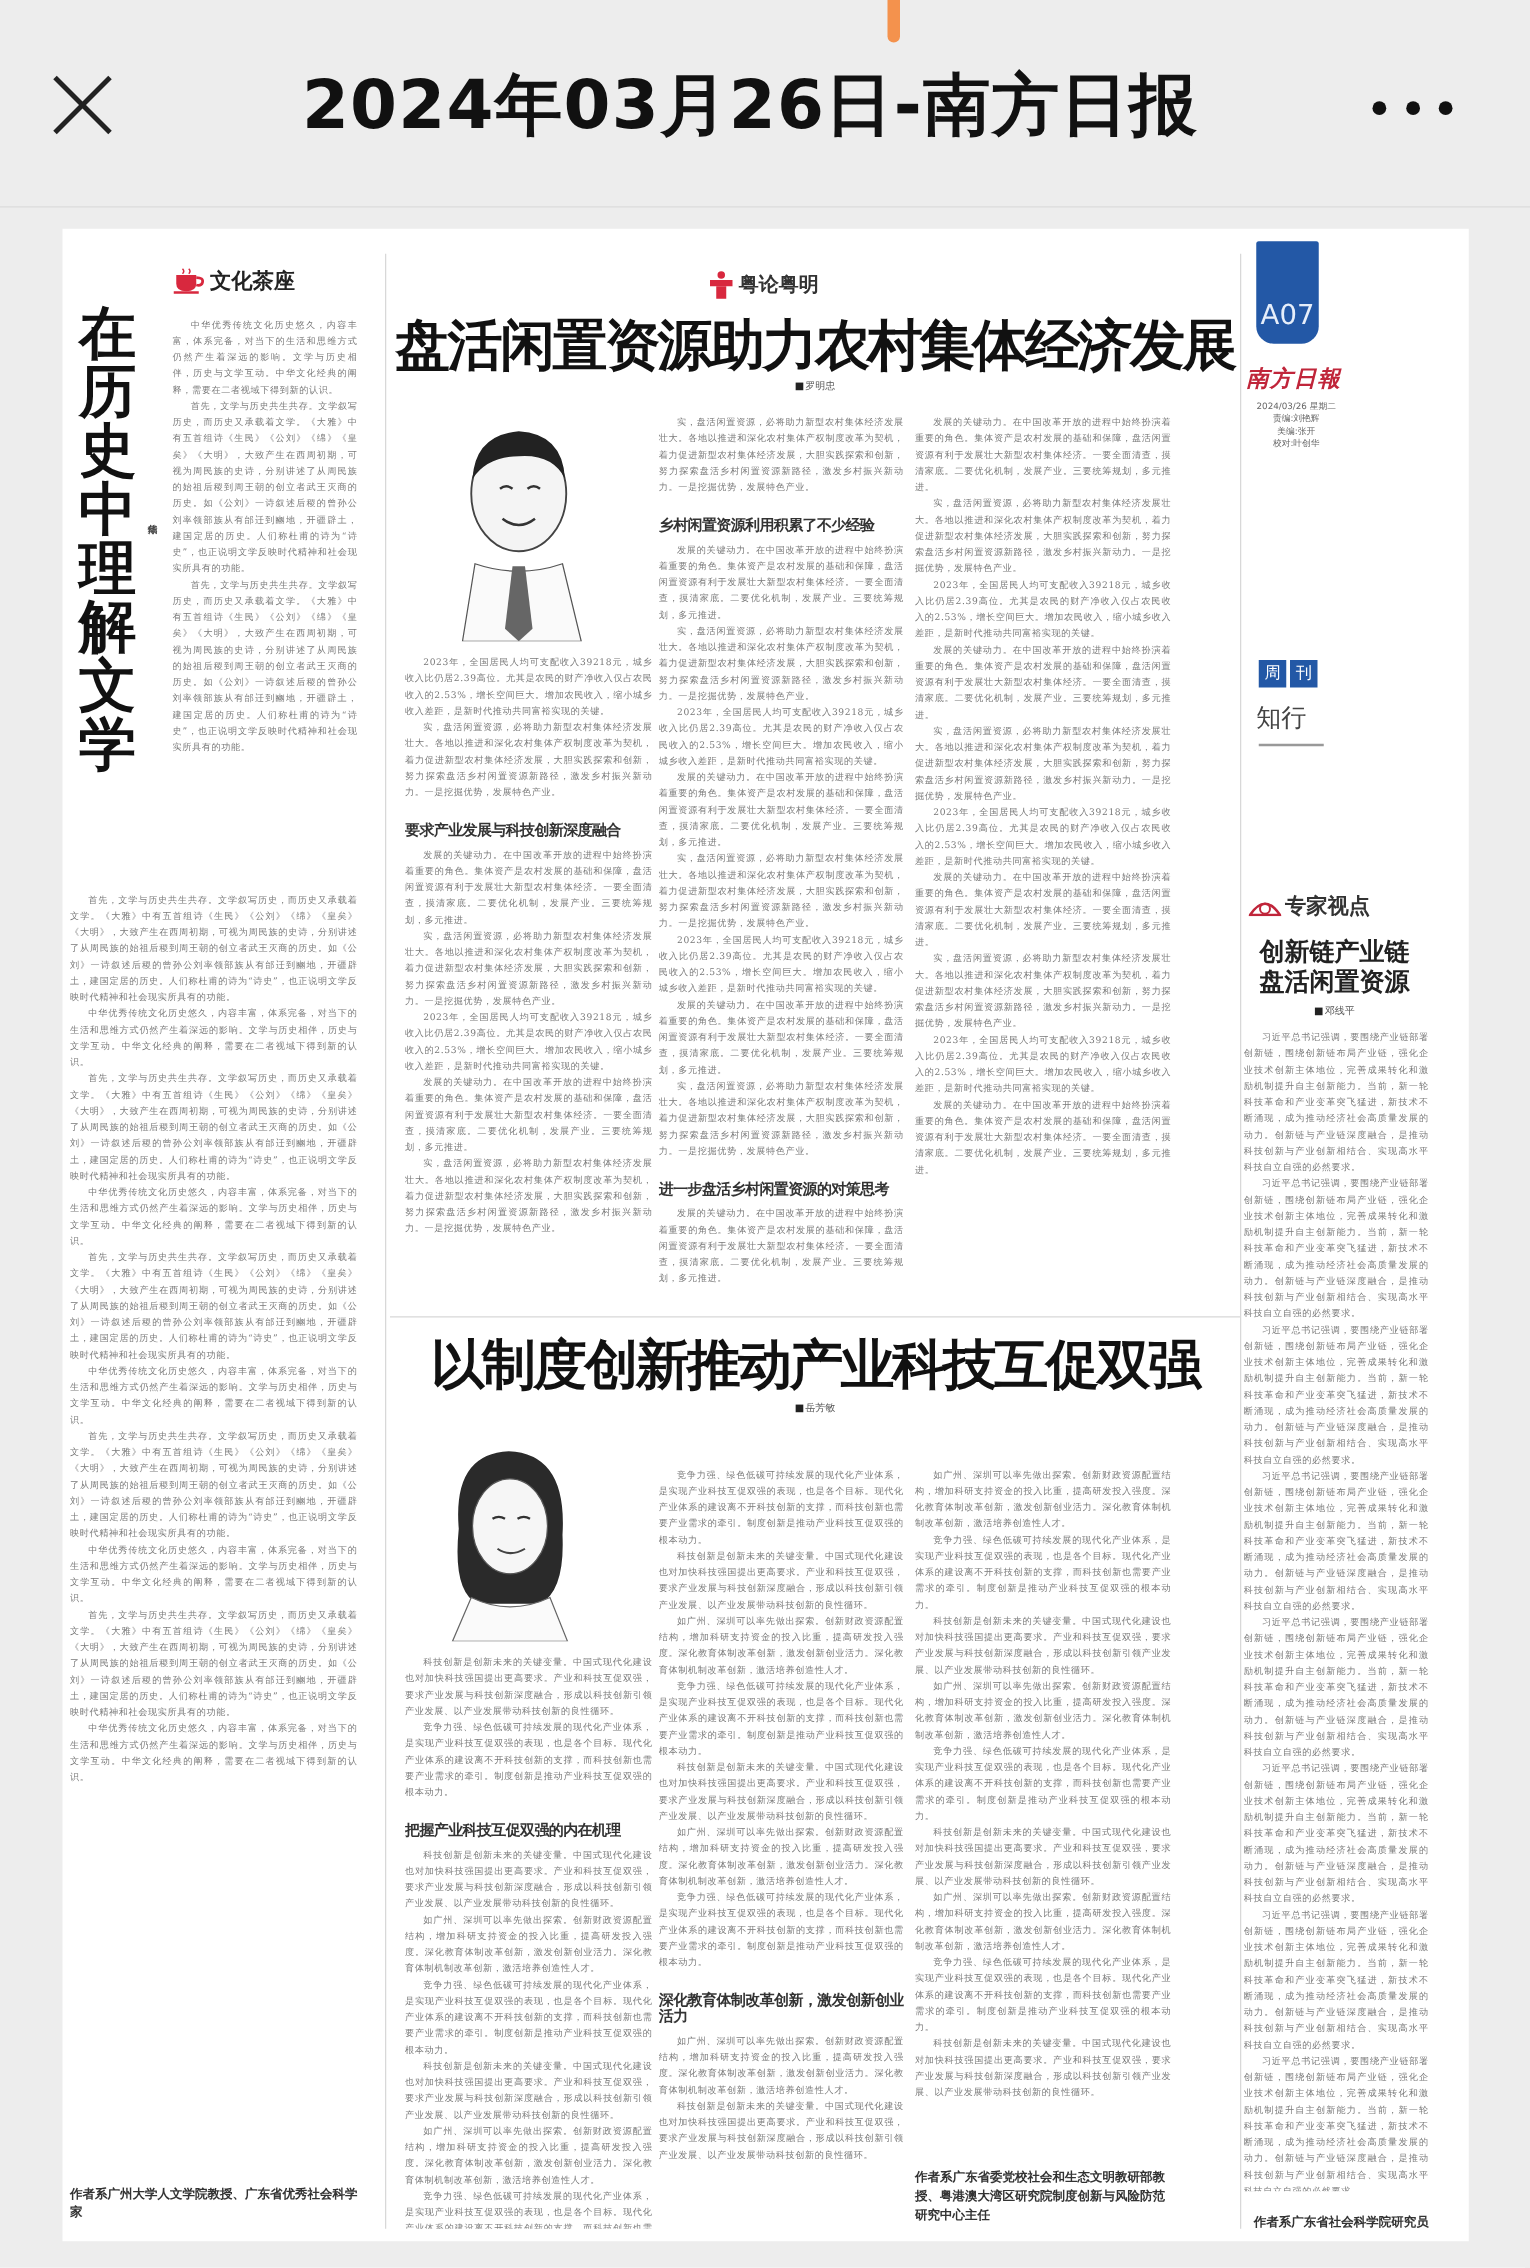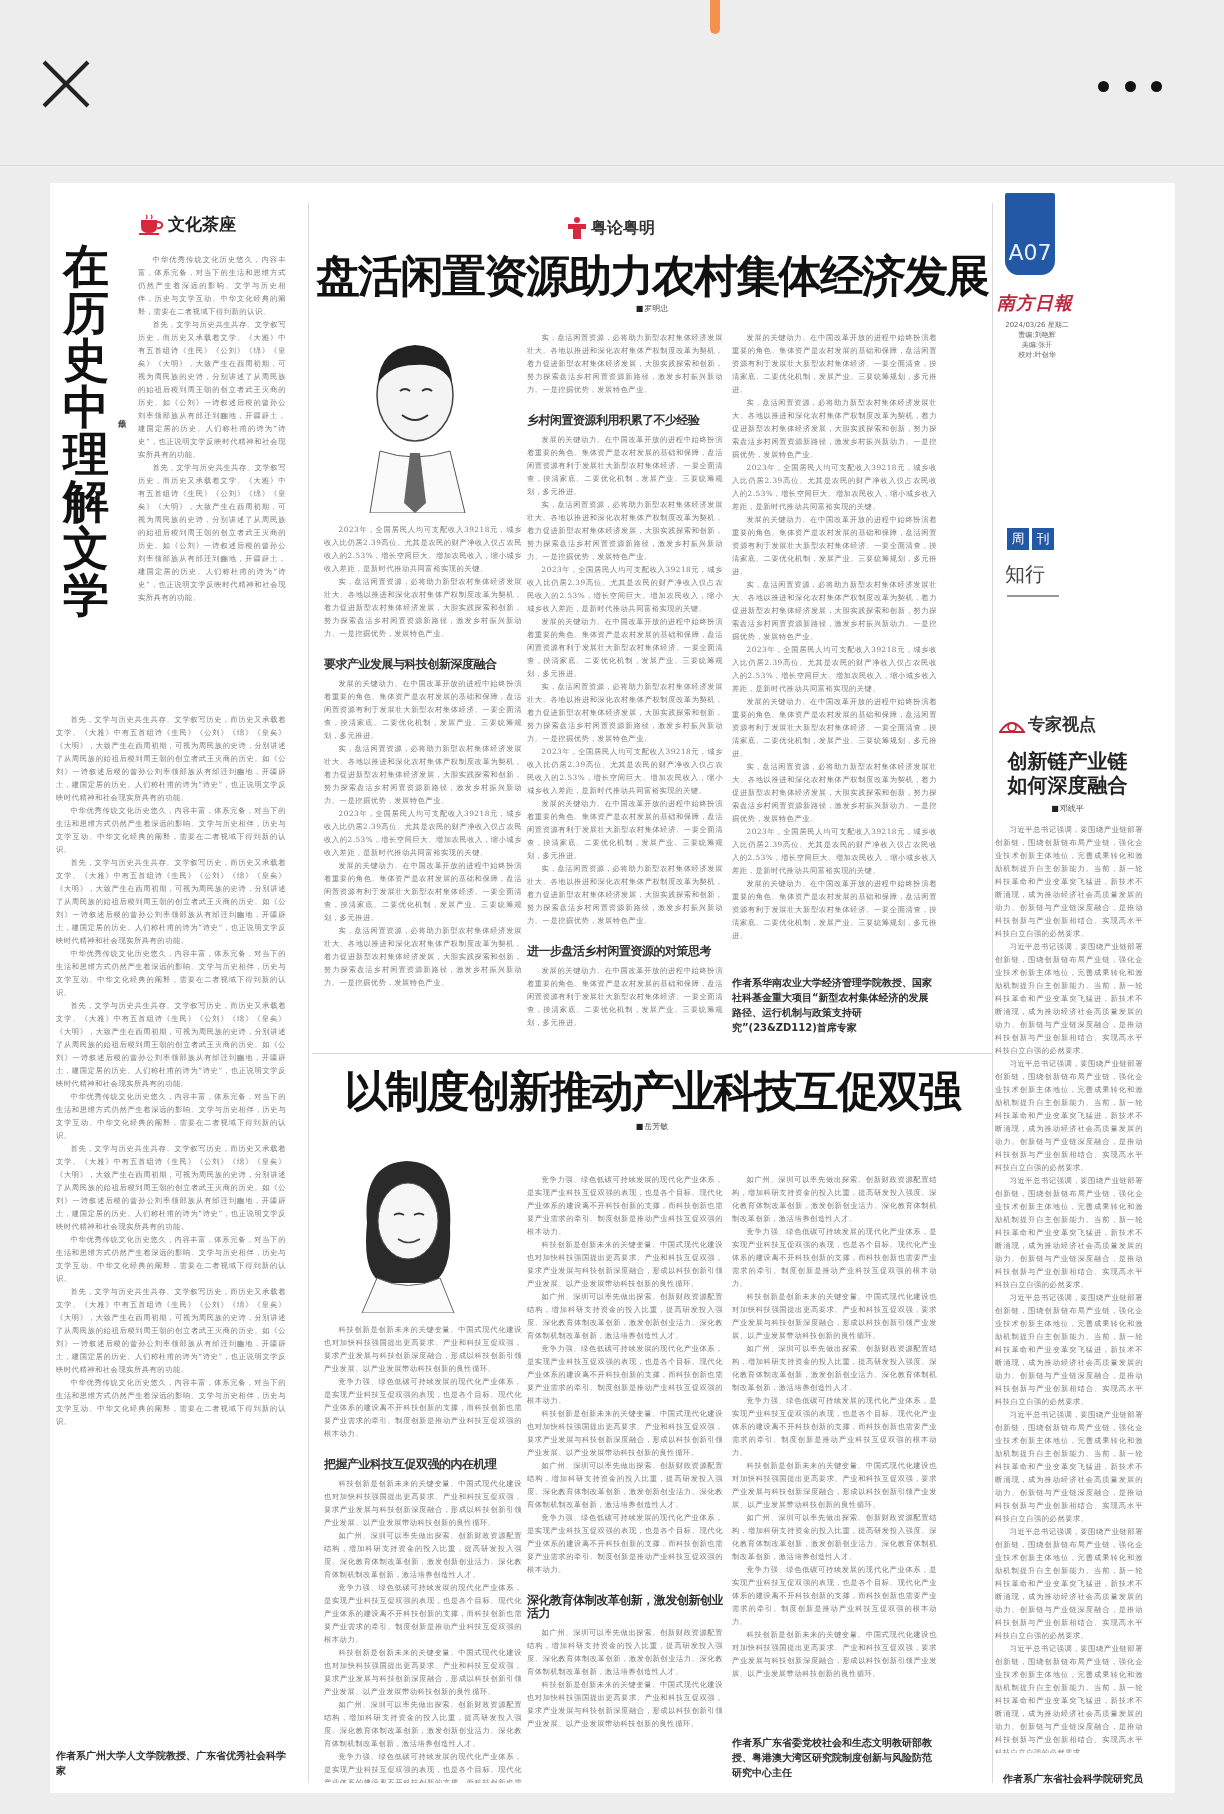--- a/index.html
+++ b/index.html
@@ -73,20 +73,21 @@
 <body>
 
 <div class="topbar">
   <div class="drag-indicator"></div>
   <div class="close-btn">
     <svg width="56" height="56" viewBox="0 0 56 56">
       <line x1="4" y1="4" x2="48" y2="48" stroke="#222" stroke-width="4"></line>
       <line x1="48" y1="4" x2="4" y2="48" stroke="#222" stroke-width="4"></line>
     </svg>
   </div>
+  <div class="title">2024年03月26日-南方日报</div>
   <div class="more-btn">
     <span></span>
     <span></span>
     <span></span>
   </div>
 </div>
 
 <div class="page">
 
   <div class="col-left">
@@ -173,21 +174,20 @@
       <p>实，盘活闲置资源，必将助力新型农村集体经济发展壮大。各地以推进和深化农村集体产权制度改革为契机，着力促进新型农村集体经济发展，大胆实践探索和创新，努力探索盘活乡村闲置资源新路径，激发乡村振兴新动力。一是挖掘优势，发展特色产业。</p>
       <p>2023年，全国居民人均可支配收入39218元，城乡收入比仍居2.39高位。尤其是农民的财产净收入仅占农民收入的2.53%，增长空间巨大。增加农民收入，缩小城乡收入差距，是新时代推动共同富裕实现的关键。</p>
       <p>发展的关键动力。在中国改革开放的进程中始终扮演着重要的角色。集体资产是农村发展的基础和保障，盘活闲置资源有利于发展壮大新型农村集体经济。一要全面清查，摸清家底。二要优化机制，发展产业。三要统筹规划，多元推进。</p>
       <p>实，盘活闲置资源，必将助力新型农村集体经济发展壮大。各地以推进和深化农村集体产权制度改革为契机，着力促进新型农村集体经济发展，大胆实践探索和创新，努力探索盘活乡村闲置资源新路径，激发乡村振兴新动力。一是挖掘优势，发展特色产业。</p>
       <p>2023年，全国居民人均可支配收入39218元，城乡收入比仍居2.39高位。尤其是农民的财产净收入仅占农民收入的2.53%，增长空间巨大。增加农民收入，缩小城乡收入差距，是新时代推动共同富裕实现的关键。</p>
       <p>发展的关键动力。在中国改革开放的进程中始终扮演着重要的角色。集体资产是农村发展的基础和保障，盘活闲置资源有利于发展壮大新型农村集体经济。一要全面清查，摸清家底。二要优化机制，发展产业。三要统筹规划，多元推进。</p>
       <p>实，盘活闲置资源，必将助力新型农村集体经济发展壮大。各地以推进和深化农村集体产权制度改革为契机，着力促进新型农村集体经济发展，大胆实践探索和创新，努力探索盘活乡村闲置资源新路径，激发乡村振兴新动力。一是挖掘优势，发展特色产业。</p>
       <p>2023年，全国居民人均可支配收入39218元，城乡收入比仍居2.39高位。尤其是农民的财产净收入仅占农民收入的2.53%，增长空间巨大。增加农民收入，缩小城乡收入差距，是新时代推动共同富裕实现的关键。</p>
       <p>发展的关键动力。在中国改革开放的进程中始终扮演着重要的角色。集体资产是农村发展的基础和保障，盘活闲置资源有利于发展壮大新型农村集体经济。一要全面清查，摸清家底。二要优化机制，发展产业。三要统筹规划，多元推进。</p>
     </div>
-    <div class="c1-author authornote">作者系华南农业大学经济管理学院教授、国家社科基金重大项目“新型农村集体经济的发展路径、运行机制与政策支持研究”(23&amp;ZD112)首席专家</div>
 
     <div class="hline" style="left:0; top:870px; width:680px;"></div>
 
     <div class="headline2">以制度创新推动产业科技互促双强</div>
     <div class="byline2 byline">岳芳敏</div>
 
     <svg class="portrait2" viewBox="0 0 150 170">
       <path d="M35 80 Q30 20 75 18 Q122 20 118 85 Q120 130 100 140 L50 140 Q30 130 35 80 Z" fill="#2a2a2a"></path>
       <ellipse cx="76" cy="78" rx="30" ry="38" fill="#f6f6f6" stroke="#555" stroke-width="1"></ellipse>
       <path d="M62 72 Q67 69 72 72 M82 72 Q87 69 92 72" stroke="#333" stroke-width="1.8" fill="none"></path>
@@ -252,21 +252,21 @@
 
     <div class="expert-tag">
       <svg width="26" height="16" viewBox="0 0 26 16">
         <path d="M1 15 Q13 -3 25 15 Z" fill="none" stroke="#c0253a" stroke-width="2"></path>
         <circle cx="13" cy="10" r="4" fill="none" stroke="#c0253a" stroke-width="1.6"></circle>
       </svg>
       <span class="expert-label">专家视点</span>
     </div>
     <div class="expert-title">
       <div>创新链产业链</div>
-      <div>如何深度融合</div>
+      <div>盘活闲置资源</div>
     </div>
     <div class="expert-byline byline">邓线平</div>
     <div class="r-body bodytext">
       <p>习近平总书记强调，要围绕产业链部署创新链，围绕创新链布局产业链，强化企业技术创新主体地位，完善成果转化和激励机制提升自主创新能力。当前，新一轮科技革命和产业变革突飞猛进，新技术不断涌现，成为推动经济社会高质量发展的动力。创新链与产业链深度融合，是推动科技创新与产业创新相结合、实现高水平科技自立自强的必然要求。</p>
       <p>习近平总书记强调，要围绕产业链部署创新链，围绕创新链布局产业链，强化企业技术创新主体地位，完善成果转化和激励机制提升自主创新能力。当前，新一轮科技革命和产业变革突飞猛进，新技术不断涌现，成为推动经济社会高质量发展的动力。创新链与产业链深度融合，是推动科技创新与产业创新相结合、实现高水平科技自立自强的必然要求。</p>
       <p>习近平总书记强调，要围绕产业链部署创新链，围绕创新链布局产业链，强化企业技术创新主体地位，完善成果转化和激励机制提升自主创新能力。当前，新一轮科技革命和产业变革突飞猛进，新技术不断涌现，成为推动经济社会高质量发展的动力。创新链与产业链深度融合，是推动科技创新与产业创新相结合、实现高水平科技自立自强的必然要求。</p>
       <p>习近平总书记强调，要围绕产业链部署创新链，围绕创新链布局产业链，强化企业技术创新主体地位，完善成果转化和激励机制提升自主创新能力。当前，新一轮科技革命和产业变革突飞猛进，新技术不断涌现，成为推动经济社会高质量发展的动力。创新链与产业链深度融合，是推动科技创新与产业创新相结合、实现高水平科技自立自强的必然要求。</p>
       <p>习近平总书记强调，要围绕产业链部署创新链，围绕创新链布局产业链，强化企业技术创新主体地位，完善成果转化和激励机制提升自主创新能力。当前，新一轮科技革命和产业变革突飞猛进，新技术不断涌现，成为推动经济社会高质量发展的动力。创新链与产业链深度融合，是推动科技创新与产业创新相结合、实现高水平科技自立自强的必然要求。</p>
       <p>习近平总书记强调，要围绕产业链部署创新链，围绕创新链布局产业链，强化企业技术创新主体地位，完善成果转化和激励机制提升自主创新能力。当前，新一轮科技革命和产业变革突飞猛进，新技术不断涌现，成为推动经济社会高质量发展的动力。创新链与产业链深度融合，是推动科技创新与产业创新相结合、实现高水平科技自立自强的必然要求。</p>
       <p>习近平总书记强调，要围绕产业链部署创新链，围绕创新链布局产业链，强化企业技术创新主体地位，完善成果转化和激励机制提升自主创新能力。当前，新一轮科技革命和产业变革突飞猛进，新技术不断涌现，成为推动经济社会高质量发展的动力。创新链与产业链深度融合，是推动科技创新与产业创新相结合、实现高水平科技自立自强的必然要求。</p>

